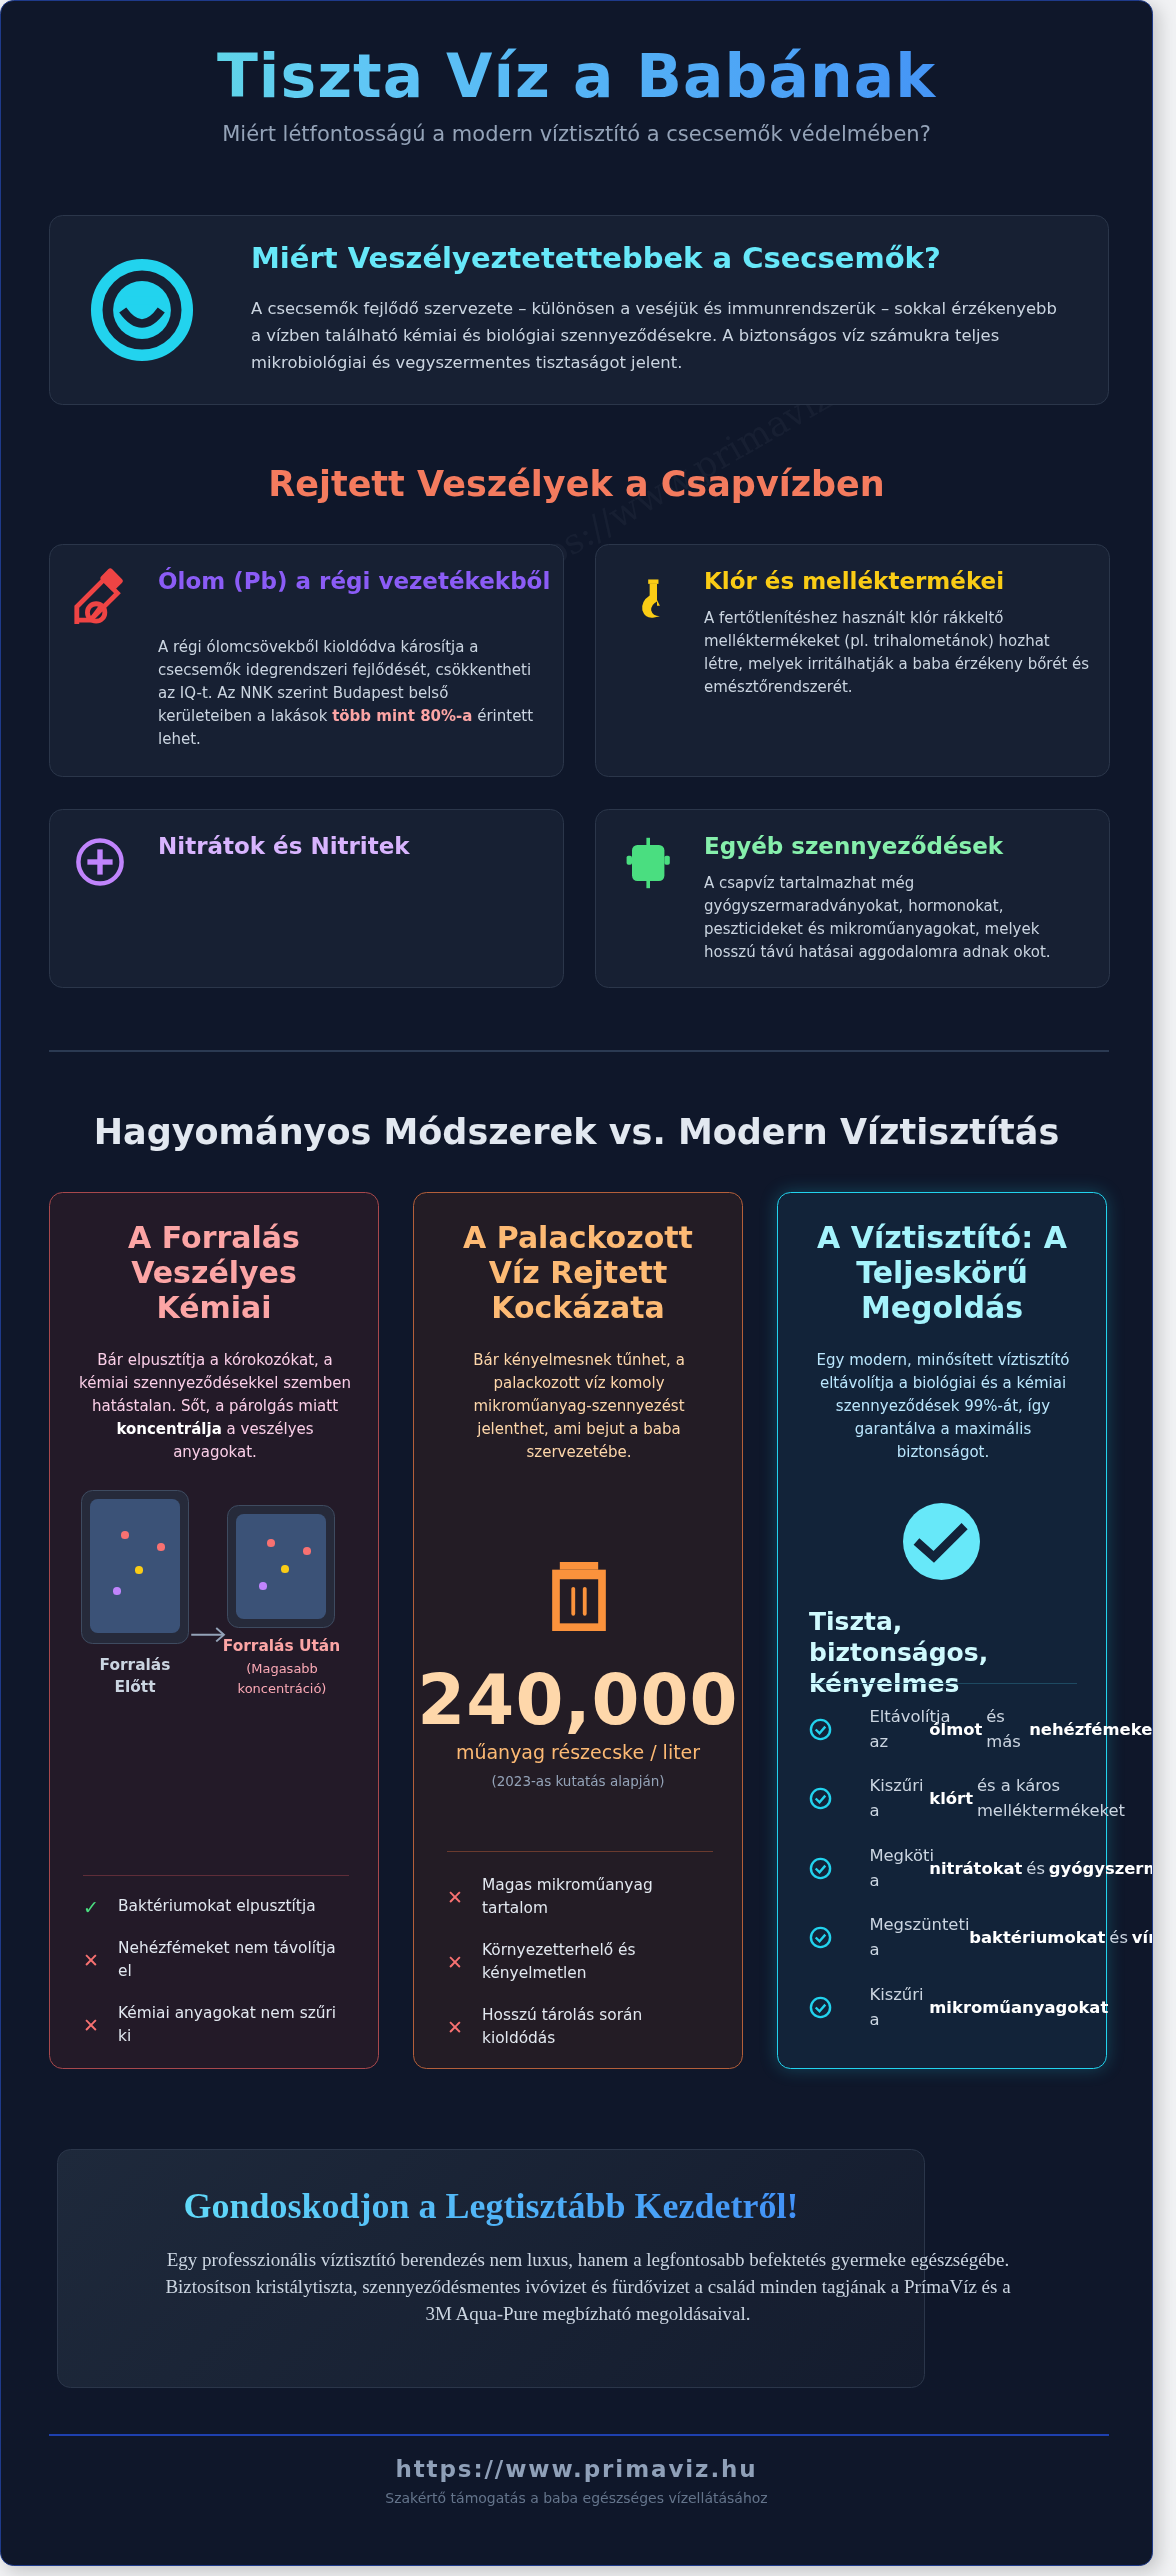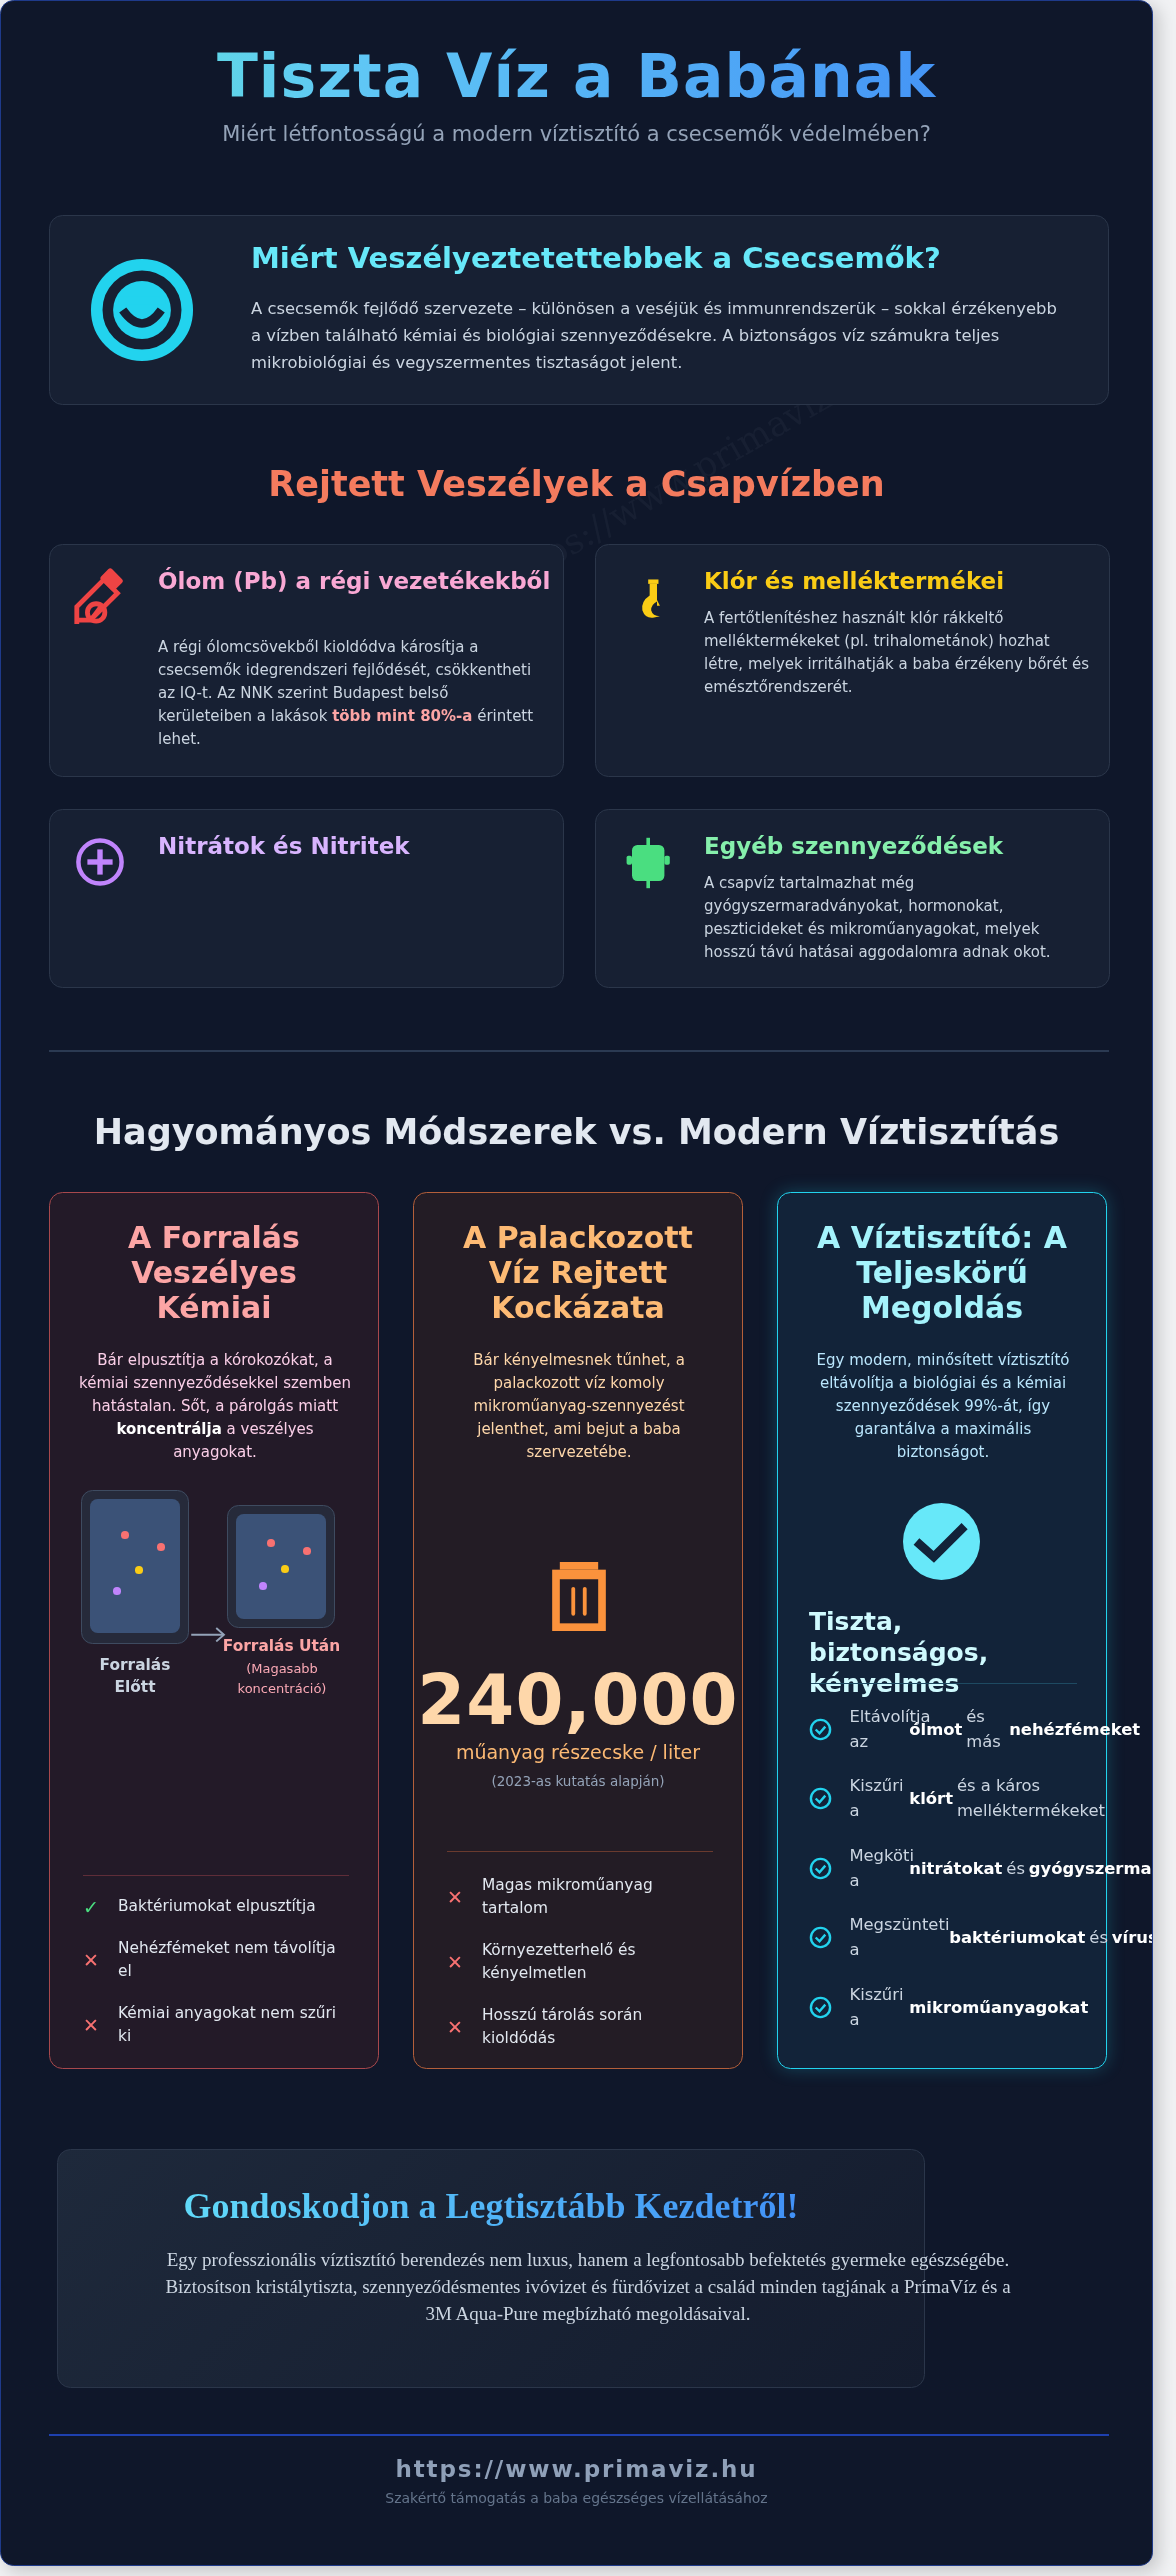--- a/index.html
+++ b/index.html
@@ -78,21 +78,21 @@
   .glass .water { position:absolute; left:7.7px; top:7.7px; right:7.7px; bottom:7.7px; background:#3b5277; border-radius:7.7px; }
   .dot { position:absolute; width:7.7px; height:7.7px; border-radius:50%; }
 
   .big-num { position:absolute; left:0; width:100%; text-align:center; top:467px; font-size:69px; font-weight:bold; color:#fed7aa; letter-spacing:1px; }
   .unit { position:absolute; left:0; width:100%; text-align:center; top:548px; font-size:19px; color:#fdba74; }
   .source { position:absolute; left:0; width:100%; text-align:center; top:580px; font-size:13.5px; color:#94a3b8; }
 
   .sol-title { position:absolute; left:31px; top:413px; font-size:25px; font-weight:bold; color:#cffafe; line-height:31px; margin:0; }
   .feat { position:absolute; left:31px; display:flex; align-items:center; white-space:nowrap; font-size:16.4px; color:#cbd5e1; }
   .feat .fi { width:23px; height:23px; margin-right:17.4px; flex:none; }
-  .feat .pre { display:inline-block; white-space:normal; width:56px; line-height:25px; }
+  .feat .pre { display:inline-block; white-space:normal; width:56px; line-height:25px;margin-left:20px; }
   .feat b { color:#fff; margin:0 3.9px; }
   .feat .mid { display:inline-block; line-height:25px; }
 
   .cta { left:56px; top:2148px; width:868px; height:239px; background:linear-gradient(135deg,#1e293b,#141c2e);font-family:Liberation Serif, serif; }
   .cta h2 {
     position:absolute; top:35px; left:0; width:100%; text-align:center; margin:0; font-size:36px; font-weight:bold;
     background:linear-gradient(90deg,#67e8f9 0%,#3b82f6 100%); -webkit-background-clip:text; background-clip:text; color:transparent;
   }
   .cta p { position:absolute; top:96px; left:96px; width:868px; text-align:center; margin:0; font-size:19px; line-height:27px; color:#cbd5e1; }
 
@@ -122,21 +122,21 @@
 
   <h2 class="section-title danger-title">Rejtett Veszélyek a Csapvízben</h2>
 
   <div class="card dcard" style="left:48px; top:543px; height:233px;">
     <svg class="icon" viewBox="0 0 60 60">
       <path d="M6 58 L6 40 L34 12 L48 26 L20 54 L6 54 Z" fill="none" stroke="#ef4444" stroke-width="5"></path>
       <rect x="32" y="4" width="20" height="16" rx="3" transform="rotate(45 42 12)" fill="#ef4444"></rect>
       <circle cx="26" cy="46" r="9" fill="none" stroke="#ef4444" stroke-width="5"></circle>
       <line x1="20" y1="54" x2="32" y2="38" stroke="#ef4444" stroke-width="4"></line>
     </svg>
-    <h3 style="color:#f9a8d4;">Ólom (Pb) a régi vezetékekből</h3>
+    <h3 style="color:#8b5cf6;">Ólom (Pb) a régi vezetékekből</h3>
     <p style="top:91px;"><span>A régi ólomcsövekből kioldódva károsítja a csecsemők idegrendszeri fejlődését, csökkentheti az IQ-t. Az NNK szerint Budapest belső kerületeiben a lakások </span><b>több mint 80%-a</b><span> érintett lehet.</span></p>
   </div>
 
   <div class="card dcard" style="left:594px; top:543px; height:233px;">
     <svg class="icon" viewBox="0 0 60 60" style="left:39px; top:25px; width:44px; height:60px;">
       <rect x="18" y="2" width="14" height="6" fill="#facc15"></rect>
       <path d="M20 8 L20 24 Q8 32 10 44 Q14 56 26 54 L34 52 Q24 52 22 44 Q22 36 30 32 L30 8 Z" fill="#facc15"></path>
       <path d="M30 8 L30 30 L34 38 L30 38 Z" fill="#facc15"></path>
     </svg>
     <h3 style="color:#facc15;">Klór és melléktermékei</h3>

